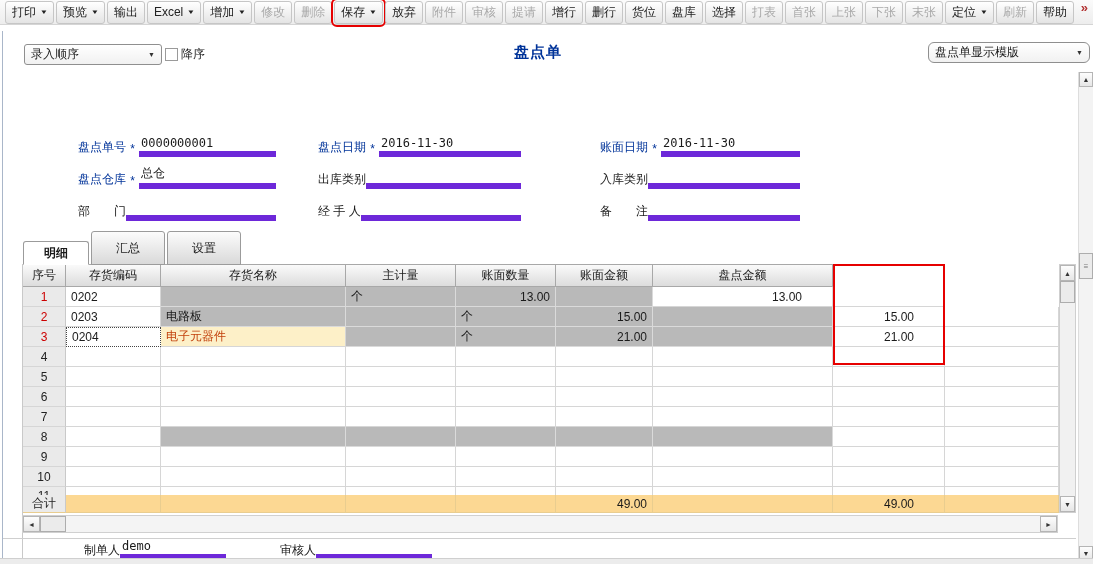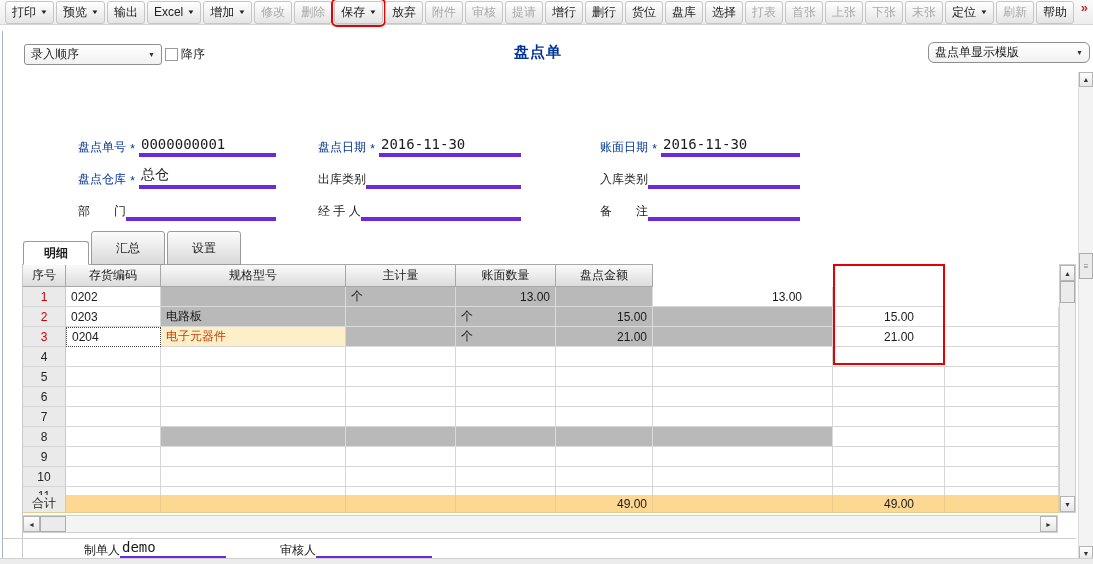--- a/index.html
+++ b/index.html
@@ -28,22 +28,22 @@
   .cbwrap{position:absolute;left:165px;top:46px;display:flex;align-items:center;gap:3px}
   .cb{width:13px;height:13px;border:1px solid #9a9a9a;background:#fff;display:inline-block;box-sizing:border-box}
   .title{position:absolute;left:0;top:43px;width:1076px;text-align:center;font-size:15px;font-weight:bold;
          color:#003399;letter-spacing:1px}
 
   
   .field{position:absolute;display:flex;align-items:flex-end;height:19px}
   .flabel{white-space:pre;padding-bottom:1px}
   .flabel.blue{color:#003399}
   .req{color:#003399;width:13px;text-align:center;padding-bottom:1px}
-  .fval{flex:1;border-bottom:4px solid #6d28d9;padding:0 2px 1px 2px;white-space:nowrap;
-        font-family:"DejaVu Sans Mono","Liberation Mono",monospace;font-size:14px}
+  .fval{flex:1;border-bottom:6px solid #6d28d9;padding:0 2px 1px 2px;white-space:nowrap;
+        font-family:"DejaVu Sans Mono","Liberation Mono",monospace;font-size:12px}
   #f-docno{left:78px;top:138px;width:198px}
   #f-cdate{left:318px;top:138px;width:203px}
   #f-bdate{left:600px;top:138px;width:200px}
   #f-wh{left:78px;top:170px;width:198px}
   #f-out{left:318px;top:170px;width:203px}
   #f-in{left:600px;top:170px;width:200px}
   #f-dept{left:78px;top:202px;width:198px}
   #f-hand{left:318px;top:202px;width:203px}
   #f-memo{left:600px;top:202px;width:200px}
 
@@ -260,23 +260,24 @@
     </div>
   <div class="tab">
       <span>设置</span>
     </div>
 </div>
 
 <div class="grid">
   <div class="ghead">
       <div class="hc">序号</div>
       <div class="hc">存货编码</div>
-      <div class="hc">规格型号</div>
+      <div class="hc">存货名称</div>
       <div class="hc">主计量</div>
       <div class="hc">账面数量</div>
+      <div class="hc">账面金额</div>
       <div class="hc">盘点金额</div>
     </div>
   <div>
       <div class="grow">
         <div class="gc seq red">1</div>
         <div class="gc">0202</div>
         <div class="gc gray"></div>
         <div class="gc gray">个</div>
         <div class="gc num gray">13.00</div>
         <div class="gc gray"></div>

